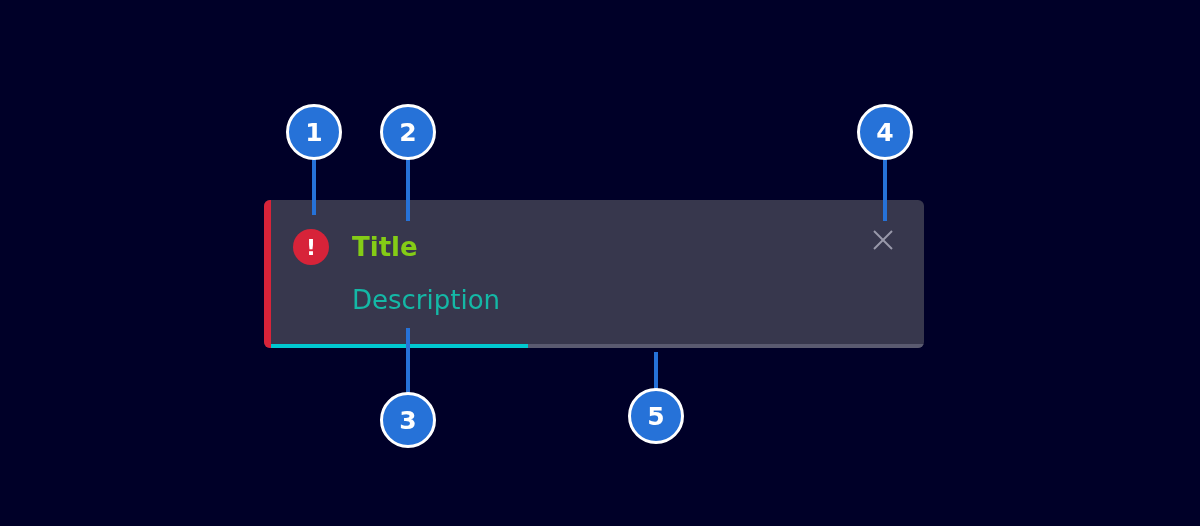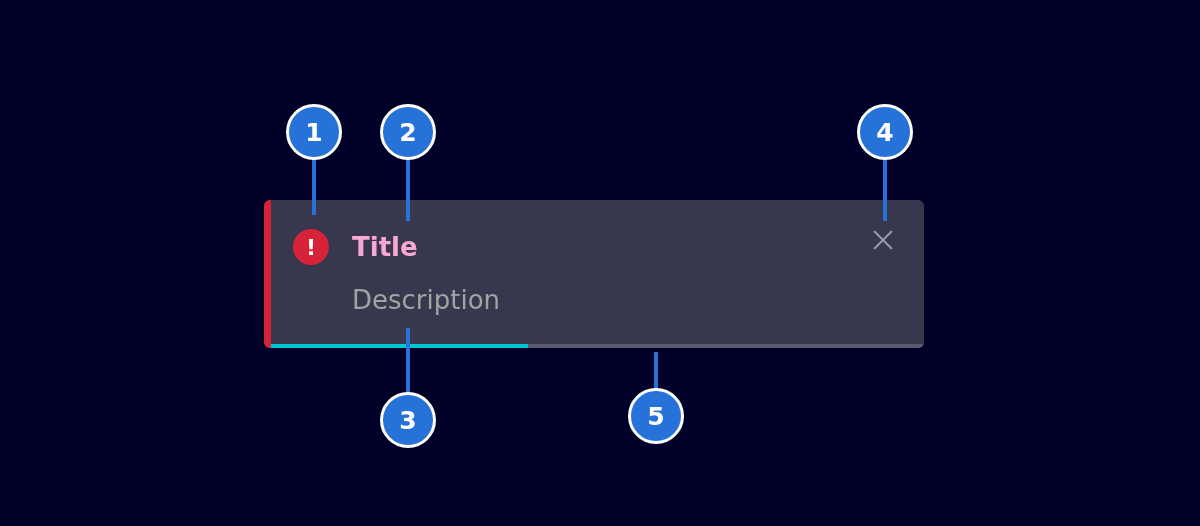--- a/index.html
+++ b/index.html
@@ -4,22 +4,22 @@
 <style>
   html, body { margin:0; padding:0; }
   body { width:1200px; height:526px; background:#000028; position:relative; overflow:hidden;
          font-family:"DejaVu Sans", sans-serif; }
   .toast { position:absolute; left:264px; top:200px; width:660px; height:148px;
            background:#37374d; border-radius:6px; overflow:hidden; }
   .stripe { position:absolute; left:0; top:0; width:7px; height:100%; }
   .status-icon { position:absolute; left:29px; top:29px; width:36px; height:36px; border-radius:50%;
                  display:flex; align-items:center; justify-content:center; color:#fff;
                  font-weight:bold; font-size:22px; }
-  .title { position:absolute; left:88px; top:29px; color:#f9a8d4; font-weight:bold; font-size:26px; line-height:36px; }
-  .desc { position:absolute; left:88px; top:82px; color:#a3a3a3; font-size:26px; line-height:36px; }
+  .title { position:absolute; left:88px; top:29px; color:#84cc16; font-weight:bold; font-size:26px; line-height:36px; }
+  .desc { position:absolute; left:88px; top:82px; color:#14b8a6; font-size:26px; line-height:36px; }
   .close { position:absolute; left:604px; top:25px; width:30px; height:30px; cursor:pointer; }
   .track { position:absolute; left:7px; bottom:0; right:0; height:4px; }
   .fill { position:absolute; left:0; top:0; height:4px; }
   .line { position:absolute; width:4px; background:#2672d8; }
   .marker { position:absolute; width:50px; height:50px; border-radius:50%; border:3px solid #fff;
             display:flex; align-items:center; justify-content:center; color:#fff;
             font-size:25px; font-weight:bold; box-sizing:content-box; }
 </style>
 </head>
 <body>

